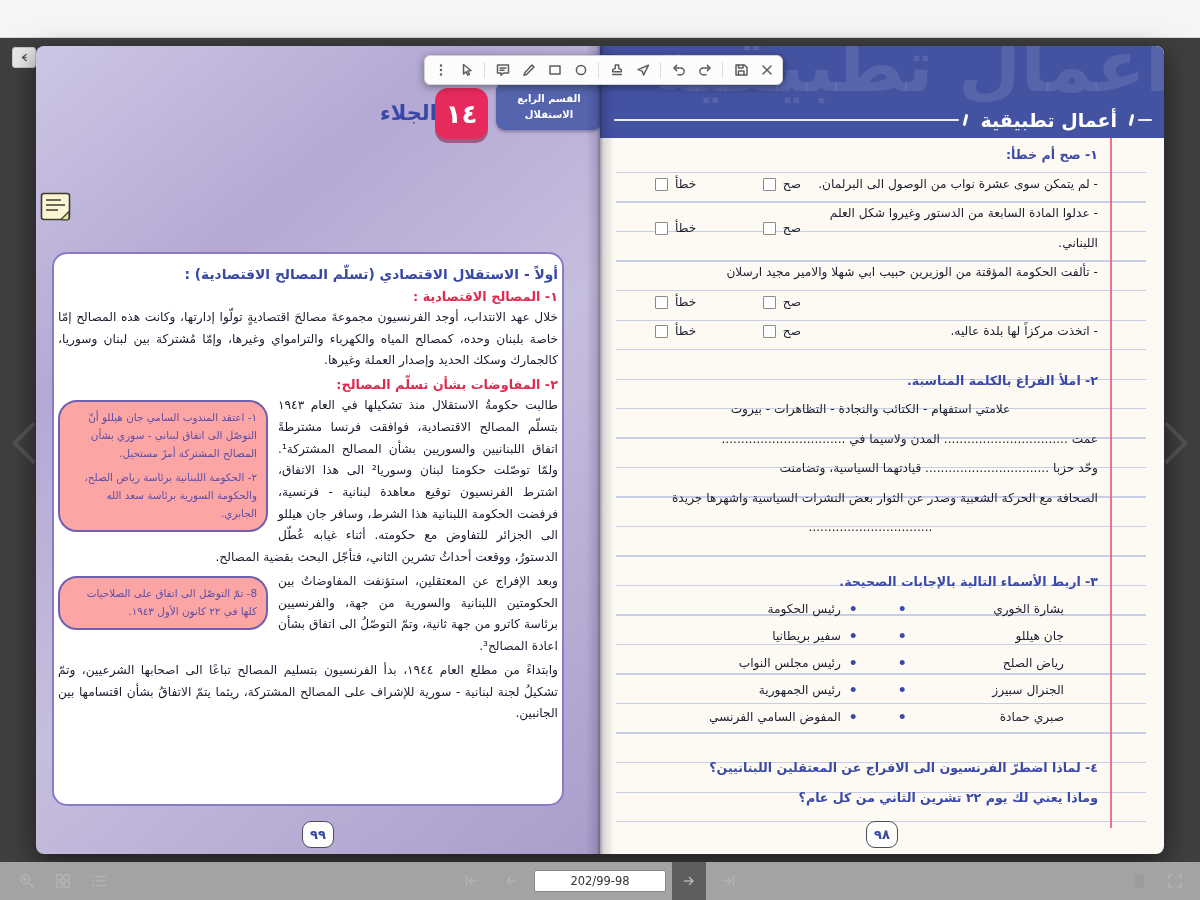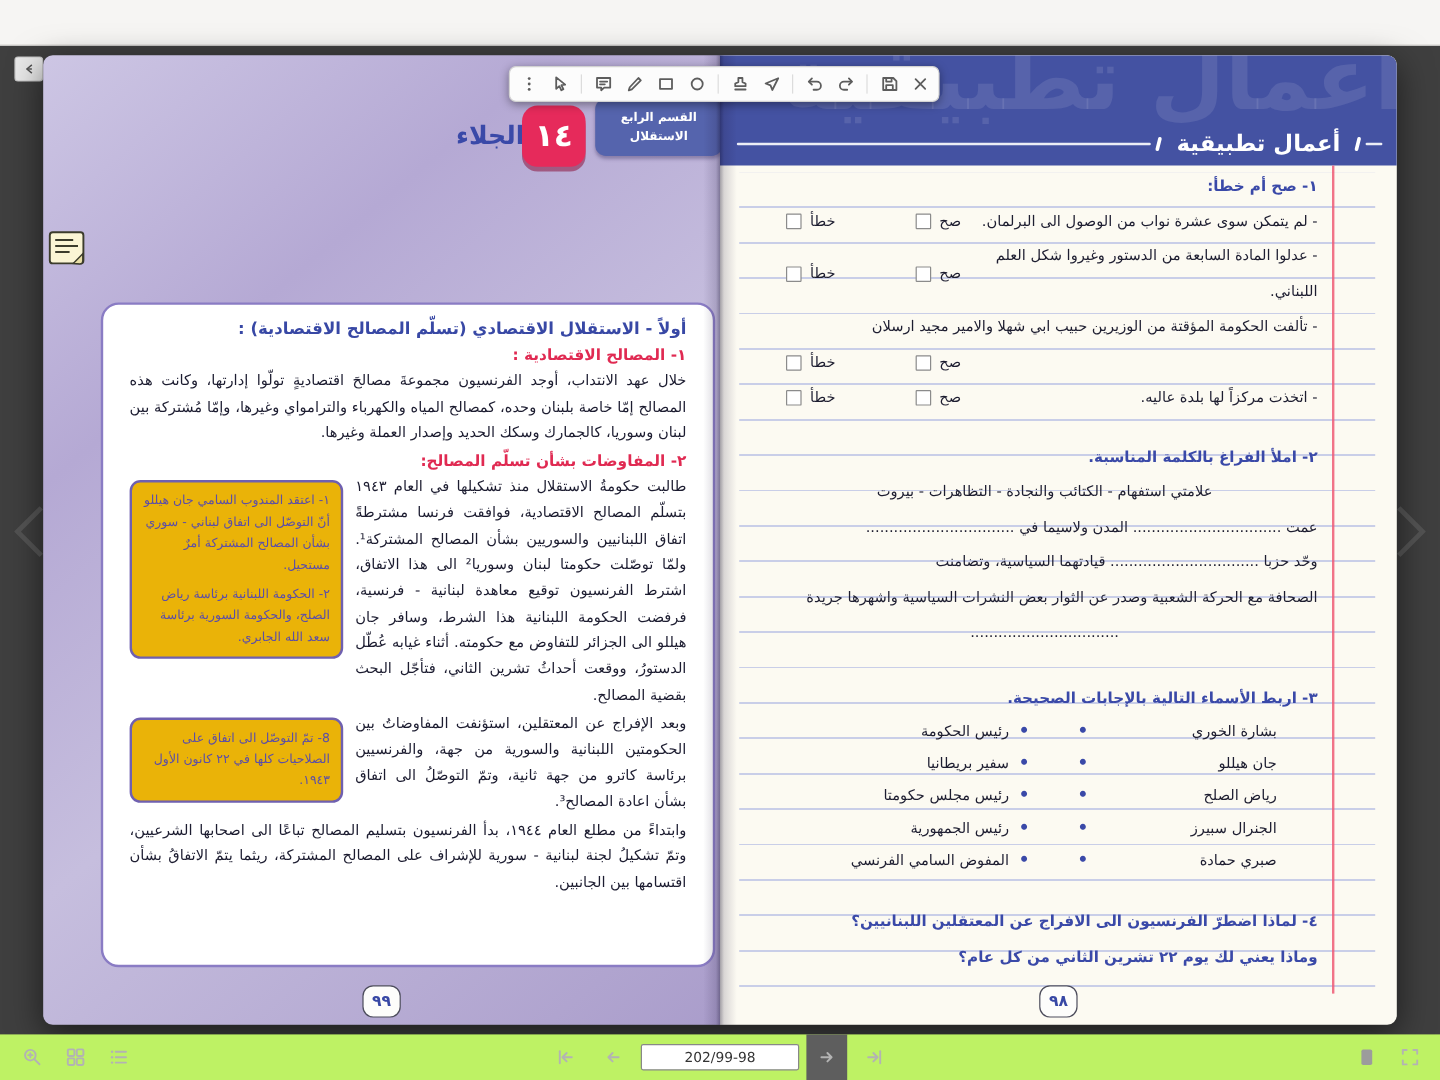--- a/index.html
+++ b/index.html
@@ -57,46 +57,46 @@
     color:#fff; font-size:10px; font-weight:bold; display:flex; flex-direction:column; align-items:center; justify-content:center; gap:5px;
     box-shadow:0 2px 3px rgba(40,30,80,.35); text-align:center; }
   .lp-badge { position:absolute; left:399px; top:42px; width:53px; height:51px; background:#e62a5b; border-radius:13px;
     color:#fff; font-size:26px; font-weight:bold; display:flex; align-items:center; justify-content:center;
     box-shadow:0 4px 0 rgba(140,20,60,.55); z-index:2; }
   .lp-title { position:absolute; left:344px; top:55px; width:52px; text-align:center; color:#3a49a8; font-weight:bold; font-size:21px; }
 
   .lp-box { background:#fff; border:2px solid #8a7cc4; border-radius:15px; direction:rtl; }
   .lp-intro { position:absolute; left:32px; top:106px; width:512px; height:92px; padding:9px 15px;
     font-size:12.8px; line-height:1.82; color:#17172c; text-align:justify; }
-  .lp-main { position:absolute; left:48px; top:206px; width:512px; height:554px; padding:10px 22px; overflow:hidden; }
+  .lp-main { position:absolute; left:16px; top:206px; width:512px; height:554px; padding:10px 4px; overflow:hidden; }
   .lp-h1 { color:#3848a5; font-weight:bold; font-size:13.8px; margin:2px 0 7px; }
   .lp-sub { color:#e02a52; font-weight:bold; font-size:12.8px; margin:5px 0 3px; }
   .lp-p { font-size:12.2px; line-height:1.78; color:#1c1c30; text-align:justify; margin-bottom:2px; }
-  .lp-note { float:left; clear:left; width:178px; border:2.5px solid #6f60b0; border-radius:9px; background:#eab308;
+  .lp-note { float:left; clear:left; width:210px; border:2.5px solid #6f60b0; border-radius:19px; background:#fca5a5;
     padding:7px 9px; margin:5px 10px 6px 0; font-size:10.4px; line-height:1.72; color:#5b4ea8; text-align:right; }
   .lp-note p + p { margin-top:6px; }
 
   .note-pin { position:absolute; left:4px; top:146px; width:31px; height:29px; cursor:pointer; z-index:3; }
 
   
   .anno-toolbar { position:absolute; left:424px; top:55px; height:30px; z-index:20; background:#fcfcfc; border:1px solid #d2d2d2;
     border-radius:6px; box-shadow:0 2px 8px rgba(0,0,0,.4); display:flex; align-items:center; padding:0 7px; gap:9px; }
   .tool { width:17px; height:17px; display:flex; align-items:center; justify-content:center; cursor:pointer; color:#5d5d5d; }
   .tool svg { width:16px; height:16px; stroke:#5d5d5d; fill:none; stroke-width:1.5; stroke-linecap:round; stroke-linejoin:round; }
   .tool.filled svg { fill:#5d5d5d; stroke:none; }
   .sep { width:1px; height:16px; background:#dcdcdc; }
 
   
   .edge-chevron { position:absolute; top:428px; width:30px; height:30px; border-left:4px solid rgba(255,255,255,.10);
     border-bottom:4px solid rgba(255,255,255,.10); cursor:pointer; z-index:2; }
   .edge-left { left:18px; transform:rotate(45deg); }
   .edge-right { right:18px; transform:rotate(225deg); }
 
   
-  .bottom-bar { position:absolute; left:0; right:0; bottom:0; height:38px; background:#bef264; display:flex; align-items:center; z-index:30; }
+  .bottom-bar { position:absolute; left:0; right:0; bottom:0; height:38px; background:#a3a3a3; display:flex; align-items:center; z-index:30; }
   .bb-icon { width:34px; height:38px; display:flex; align-items:center; justify-content:center; cursor:pointer; }
   .bb-icon svg { width:18px; height:18px; stroke:#b3b3b3; fill:none; stroke-width:1.6; stroke-linecap:round; stroke-linejoin:round; }
   .bb-left { display:flex; margin-left:10px; gap:2px; }
   .bb-center { position:absolute; left:50%; transform:translateX(-50%); display:flex; align-items:center; gap:6px; }
   .page-input { width:132px; height:22px; background:#fff; border:1px solid #888; border-radius:2px; text-align:center;
     font-size:11.5px; color:#333; font-family:"DejaVu Sans", sans-serif; }
   .nav-active { background:#5e5e5e; }
   .bb-right { position:absolute; right:8px; display:flex; gap:2px; }
 </style>
 </head>
@@ -260,21 +260,21 @@
               <span>سفير بريطانيا</span>
             </span>
         </div>
         <div class="match-row">
           <span class="match-name">
               <span>رياض الصلح</span>
               <span class="mdot">•</span>
             </span>
           <span class="match-title">
               <span class="mdot">•</span>
-              <span>رئيس مجلس حكومتا</span>
+              <span>رئيس مجلس النواب</span>
             </span>
         </div>
         <div class="match-row">
           <span class="match-name">
               <span>الجنرال سبيرز</span>
               <span class="mdot">•</span>
             </span>
           <span class="match-title">
               <span class="mdot">•</span>
               <span>رئيس الجمهورية</span>

